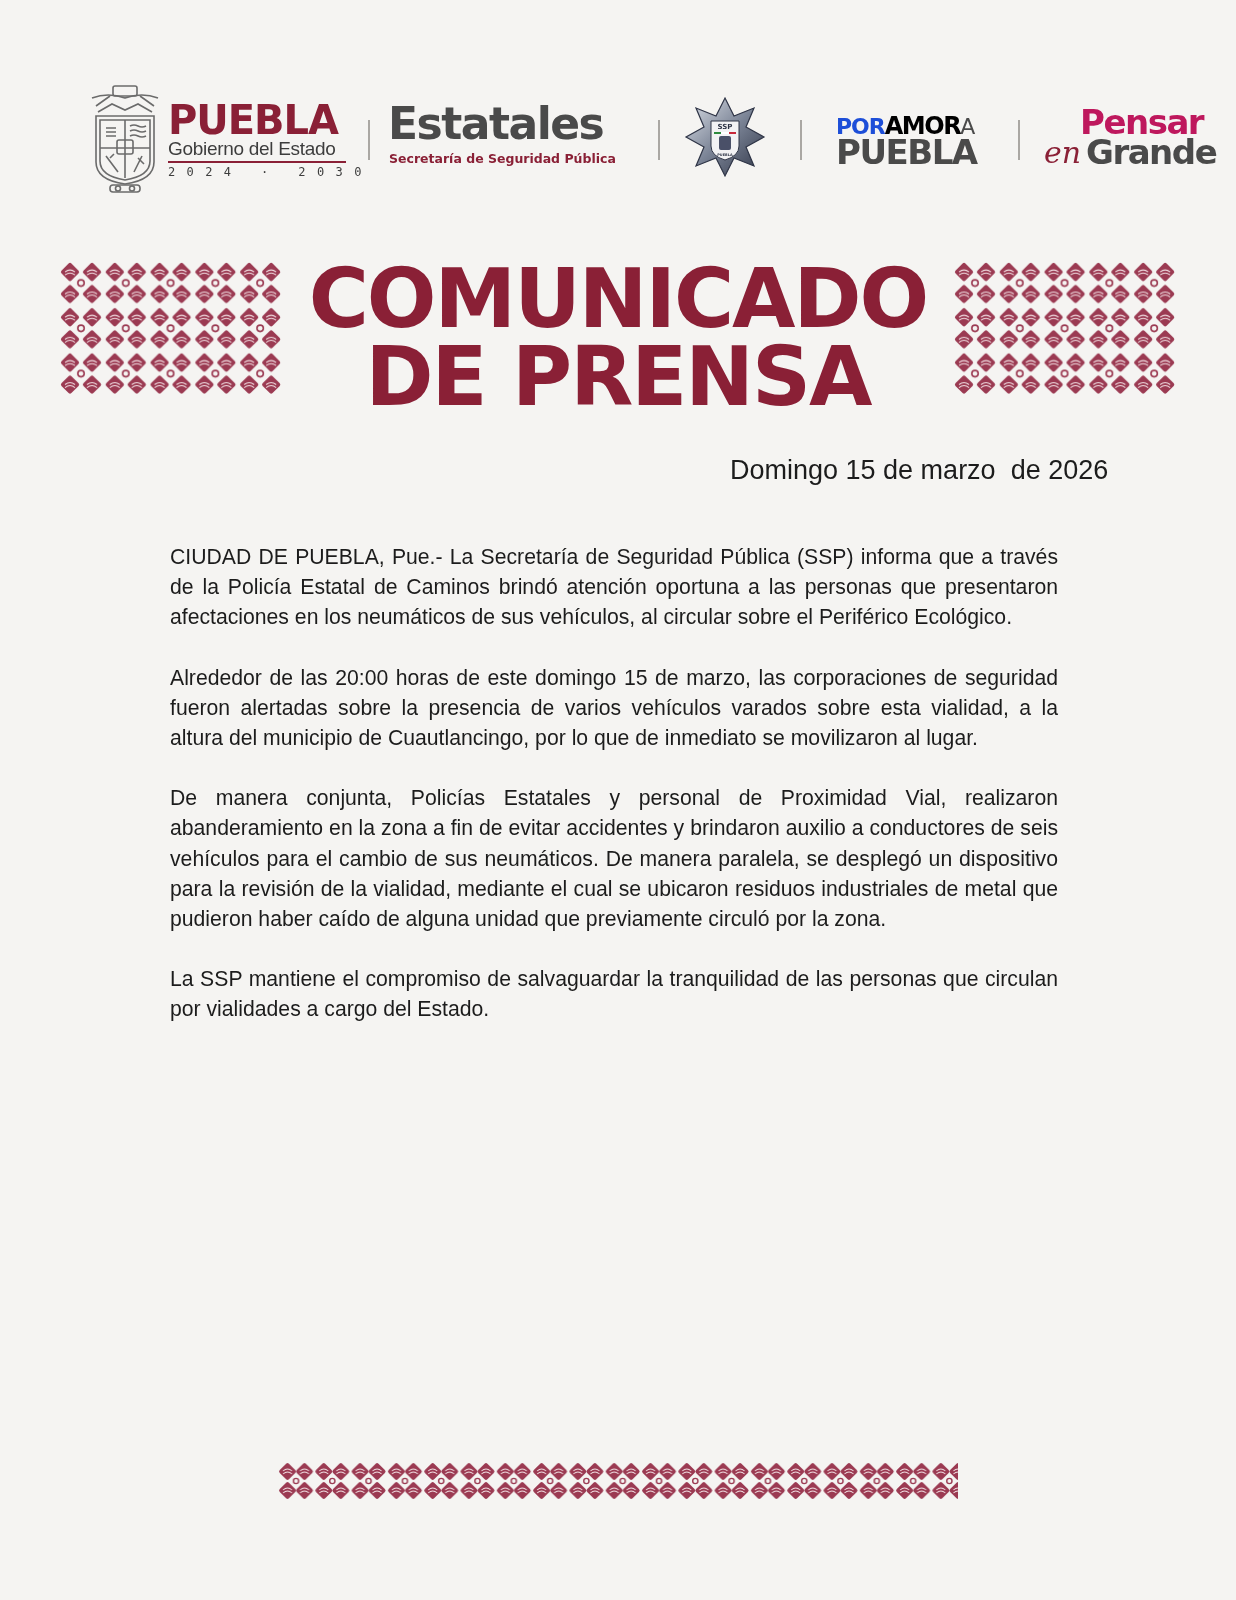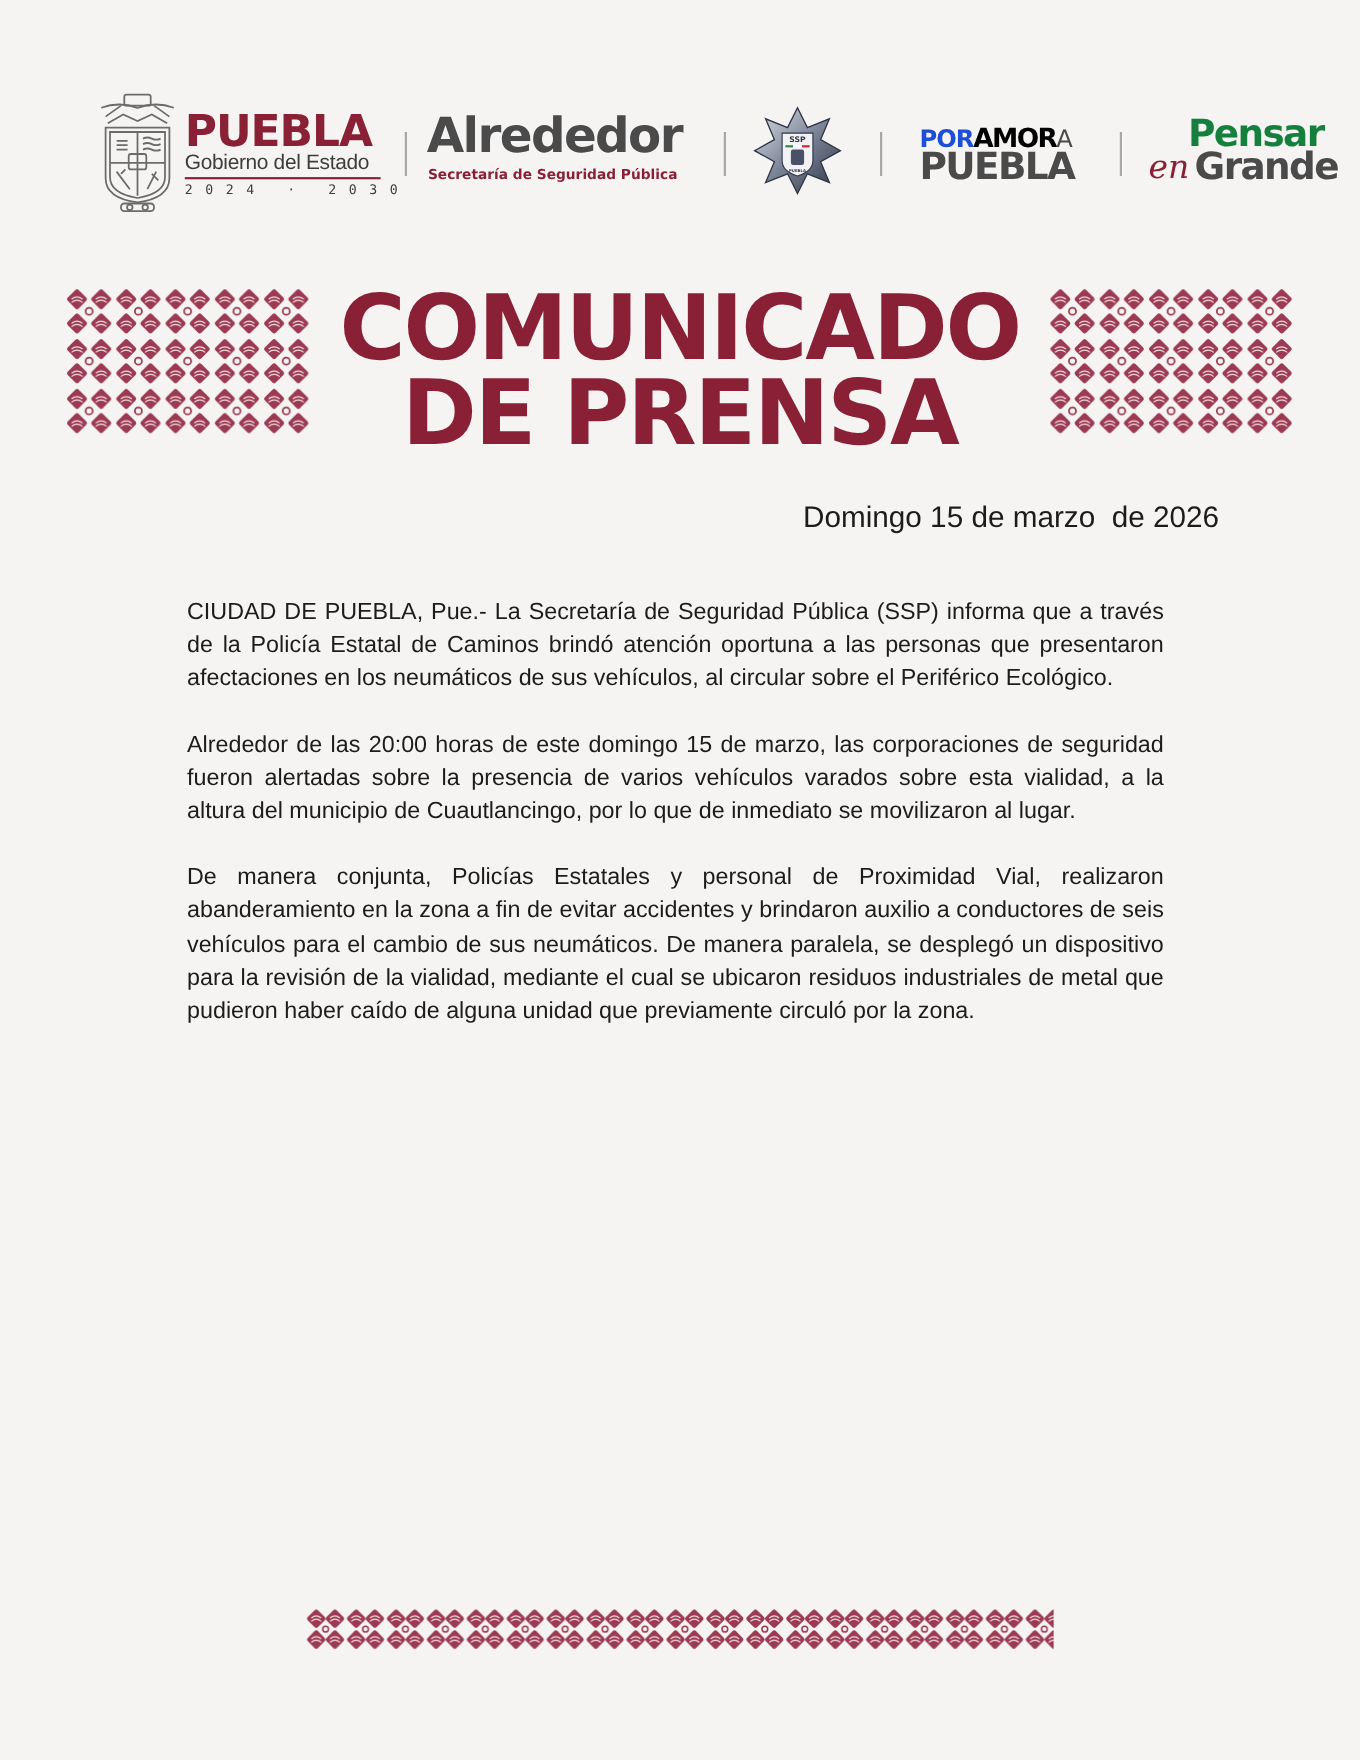--- a/index.html
+++ b/index.html
@@ -43,21 +43,21 @@
   .amor-top .por { font-family: "DejaVu Sans", sans-serif; font-size: 22px; color: #1d4ed8; letter-spacing: -1px; font-weight: bold; }
   .amor-top .amor { font-family: "DejaVu Sans", sans-serif; font-weight: bold; font-size: 24px; color: #000000; letter-spacing: -1.5px; }
   .amor-top .a { font-family: "DejaVu Sans", sans-serif; font-size: 22px; color: #4a4a4a; }
   .amor-bottom {
     left: 792px; top: 134px; font-family: "DejaVu Sans", sans-serif; font-weight: bold;
     font-size: 34px; color: #4a4a4a; letter-spacing: -1.5px; line-height: 36px;
   }
 
   .pensar-word {
     left: 1036px; top: 104px; font-family: "DejaVu Sans", sans-serif; font-weight: bold;
-    font-size: 34px; color: #15803d; letter-spacing: -1.5px; line-height: 36px;
+    font-size: 34px; color: #be185d; letter-spacing: -1.5px; line-height: 36px;
   }
   .en-word {
     left: 1000px; top: 136px; font-family: "DejaVu Serif", serif; font-style: italic;
     font-size: 30px; color: #8a2036; line-height: 34px;
   }
   .grande-word {
     left: 1042px; top: 134px; font-family: "DejaVu Sans", sans-serif; font-weight: bold;
     font-size: 34px; color: #4a4a4a; letter-spacing: -1.5px; line-height: 36px;
   }
 
@@ -154,21 +154,21 @@
       </g>
     </svg>
   </div>
   <div class="abs puebla-word">PUEBLA</div>
   <div class="abs gob-word">Gobierno del Estado</div>
   <div class="abs gob-line"></div>
   <div class="abs gob-years">2024 · 2030</div>
 
   <div class="abs sep" style="left:324px; top:120px;"></div>
 
-  <div class="abs seg-word">Alrededor</div>
+  <div class="abs seg-word">Estatales</div>
   <div class="abs seg-sub">Secretaría de Seguridad Pública</div>
 
   <div class="abs sep" style="left:614px; top:120px;"></div>
 
   <div class="abs badge">
     <svg width="82" height="82" viewBox="0 0 82 82">
       <defs>
         <linearGradient id="silver" x1="0" y1="0" x2="1" y2="1">
           <stop offset="0" stop-color="#dfe3ea"></stop>
           <stop offset="0.5" stop-color="#7b8496"></stop>
@@ -213,19 +213,20 @@
 
 <div class="abs title-line" style="top:256px;">COMUNICADO</div>
 <div class="abs title-line" style="top:334px;">DE PRENSA</div>
 
 <div class="abs date">Domingo 15 de marzo  de 2026</div>
 
 <div class="abs body-text">
   <p>CIUDAD DE PUEBLA, Pue.- La Secretaría de Seguridad Pública (SSP) informa que a través de la Policía Estatal de Caminos brindó atención oportuna a las personas que presentaron afectaciones en los neumáticos de sus vehículos, al circular sobre el Periférico Ecológico.</p>
   <p>Alrededor de las 20:00 horas de este domingo 15 de marzo, las corporaciones de seguridad fueron alertadas sobre la presencia de varios vehículos varados sobre esta vialidad, a la altura del municipio de Cuautlancingo, por lo que de inmediato se movilizaron al lugar.</p>
   <p>De manera conjunta, Policías Estatales y personal de Proximidad Vial, realizaron abanderamiento en la zona a fin de evitar accidentes y brindaron auxilio a conductores de seis vehículos para el cambio de sus neumáticos. De manera paralela, se desplegó un dispositivo para la revisión de la vialidad, mediante el cual se ubicaron residuos industriales de metal que pudieron haber caído de alguna unidad que previamente circuló por la zona.</p>
+  <p>La SSP mantiene el compromiso de salvaguardar la tranquilidad  de las personas que circulan por vialidades a cargo del Estado.</p>
 </div>
 
 <div class="abs footer-pattern">
   <svg width="680" height="44">
       <rect width="680" height="44" fill="url(#border)"></rect>
     </svg>
 </div>
 
 </body></html>

